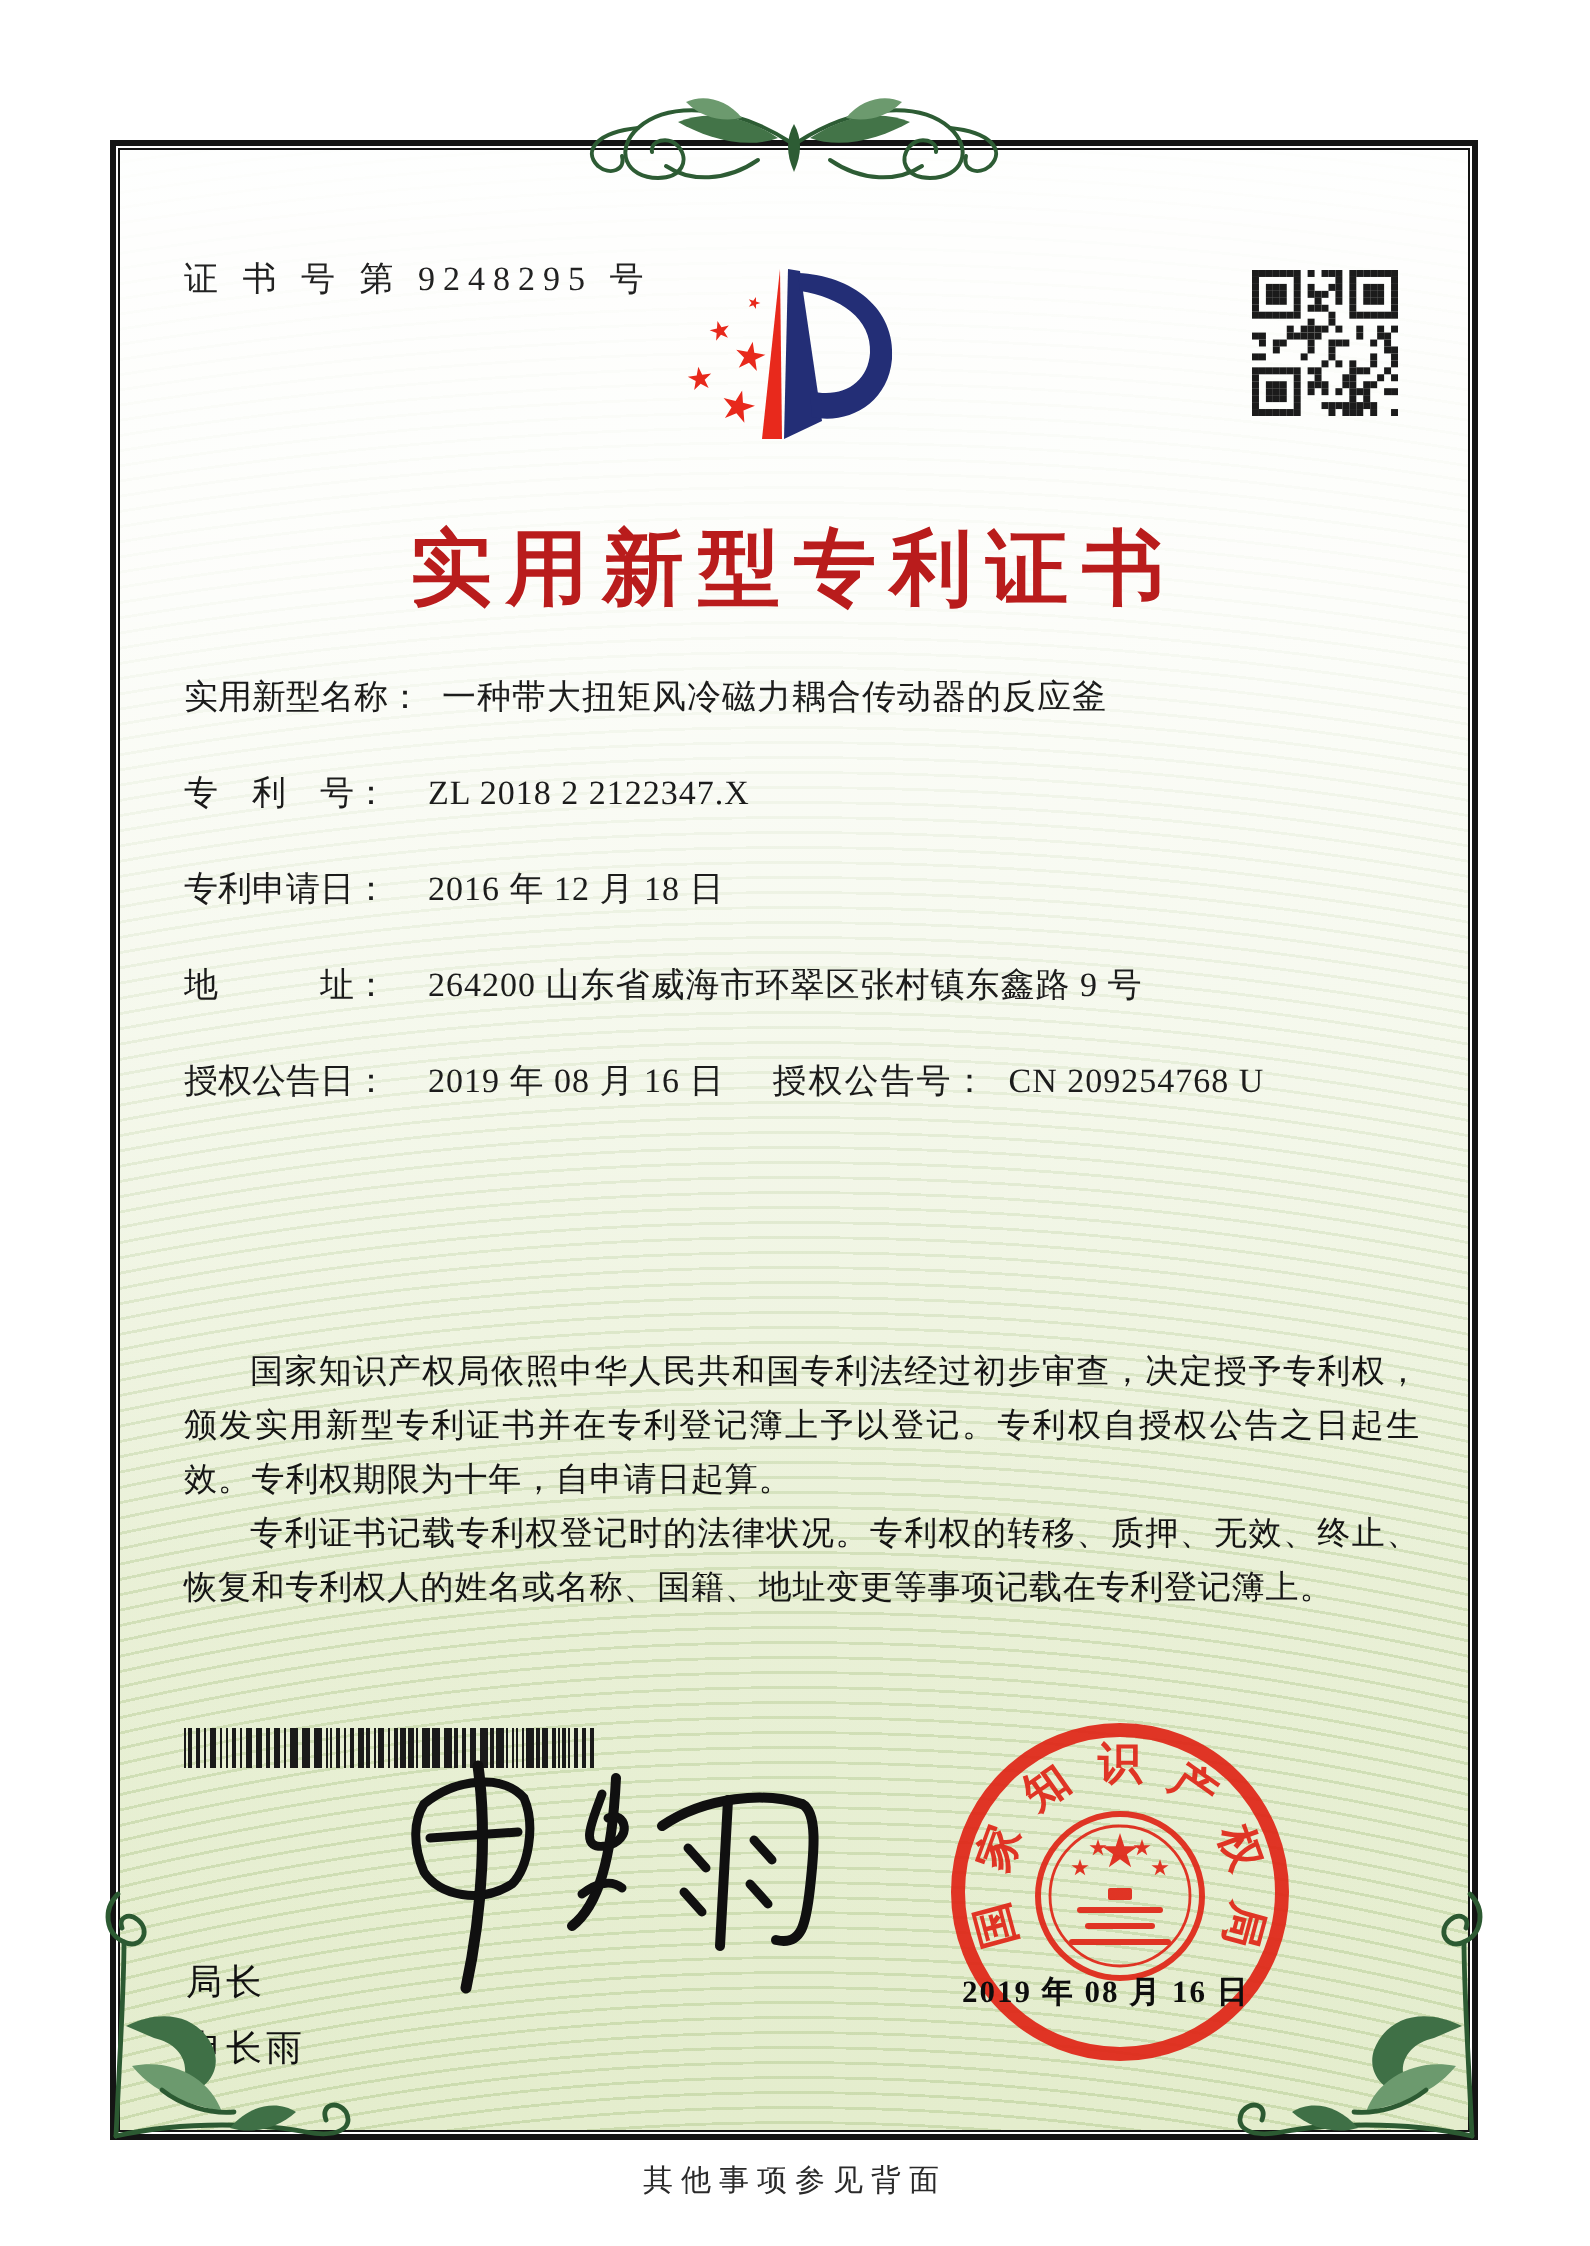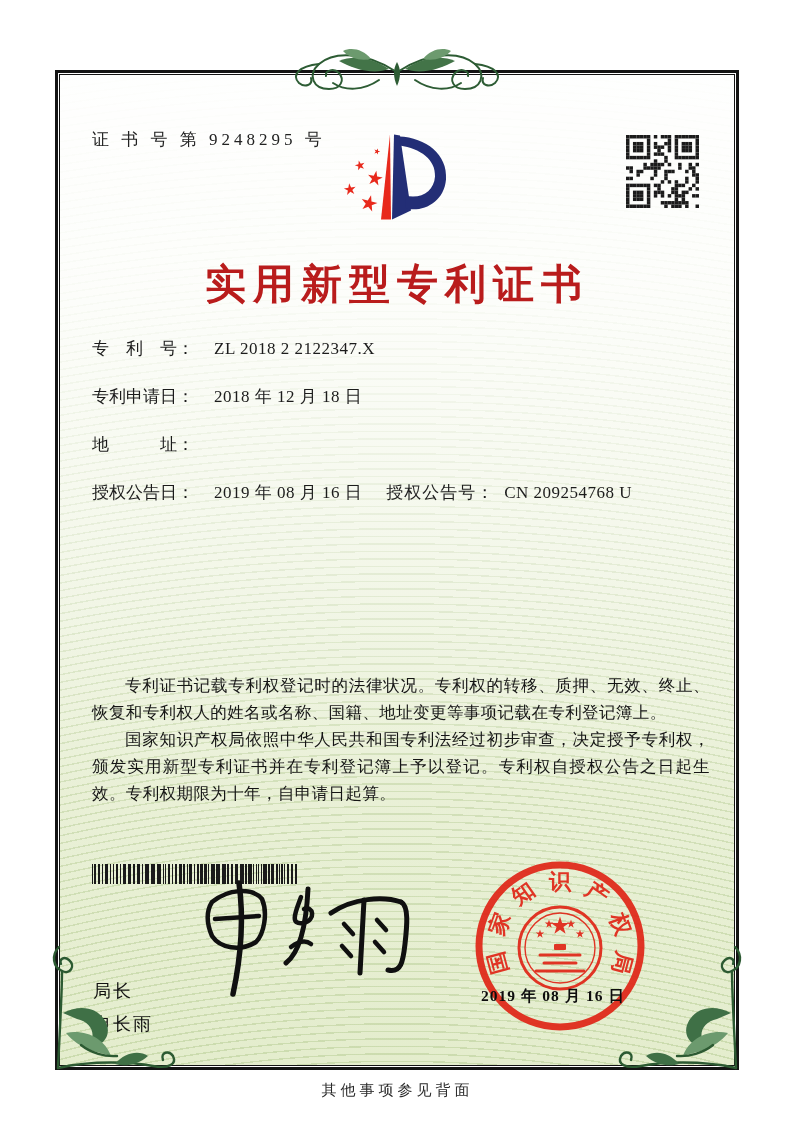--- a/index.html
+++ b/index.html
@@ -343,41 +343,46 @@
             <rect x="48.67" y="69.52" width="3.48" height="3.48"></rect>
             <rect x="52.14" y="69.52" width="3.48" height="3.48"></rect>
             <rect x="59.10" y="69.52" width="3.48" height="3.48"></rect>
             <rect x="69.52" y="69.52" width="3.48" height="3.48"></rect>
           </svg>
 
         <div class="title">实用新型专利证书</div>
 
         <div class="fields">
           <div class="field-row">
+            <span class="field-label">实用新型名称：</span>
+            <span class="field-value">一种带大扭矩风冷磁力耦合传动器的反应釜</span>
+          </div>
+          <div class="field-row">
             <span class="field-label">专　利　号：</span>
             <span class="field-value">ZL 2018 2 2122347.X</span>
           </div>
           <div class="field-row">
             <span class="field-label">专利申请日：</span>
-            <span class="field-value">2018 年 12 月 18 日</span>
+            <span class="field-value">2016 年 12 月 18 日</span>
           </div>
           <div class="field-row">
             <span class="field-label">地　　　址：</span>
+            <span class="field-value">264200 山东省威海市环翠区张村镇东鑫路 9 号</span>
           </div>
           <div class="field-row">
             <span class="field-label">授权公告日：</span>
             <span class="field-value">2019 年 08 月 16 日</span>
             <span class="field-label2">授权公告号：</span>
             <span class="field-value">CN 209254768 U</span>
           </div>
         </div>
 
         <div class="body-text">
+          <p>国家知识产权局依照中华人民共和国专利法经过初步审查，决定授予专利权，颁发实用新型专利证书并在专利登记簿上予以登记。专利权自授权公告之日起生效。专利权期限为十年，自申请日起算。</p>
           <p>专利证书记载专利权登记时的法律状况。专利权的转移、质押、无效、终止、恢复和专利权人的姓名或名称、国籍、地址变更等事项记载在专利登记簿上。</p>
-          <p>国家知识产权局依照中华人民共和国专利法经过初步审查，决定授予专利权，颁发实用新型专利证书并在专利登记簿上予以登记。专利权自授权公告之日起生效。专利权期限为十年，自申请日起算。</p>
         </div>
 
         <svg class="barcode" id="barcode" viewBox="0 0 208 20" preserveAspectRatio="none">
             <rect x="0" y="0" width="1" height="20"></rect>
             <rect x="2" y="0" width="2" height="20"></rect>
             <rect x="6" y="0" width="2" height="20"></rect>
             <rect x="10" y="0" width="1" height="20"></rect>
             <rect x="13" y="0" width="3" height="20"></rect>
             <rect x="18" y="0" width="1" height="20"></rect>
             <rect x="21" y="0" width="1" height="20"></rect>

